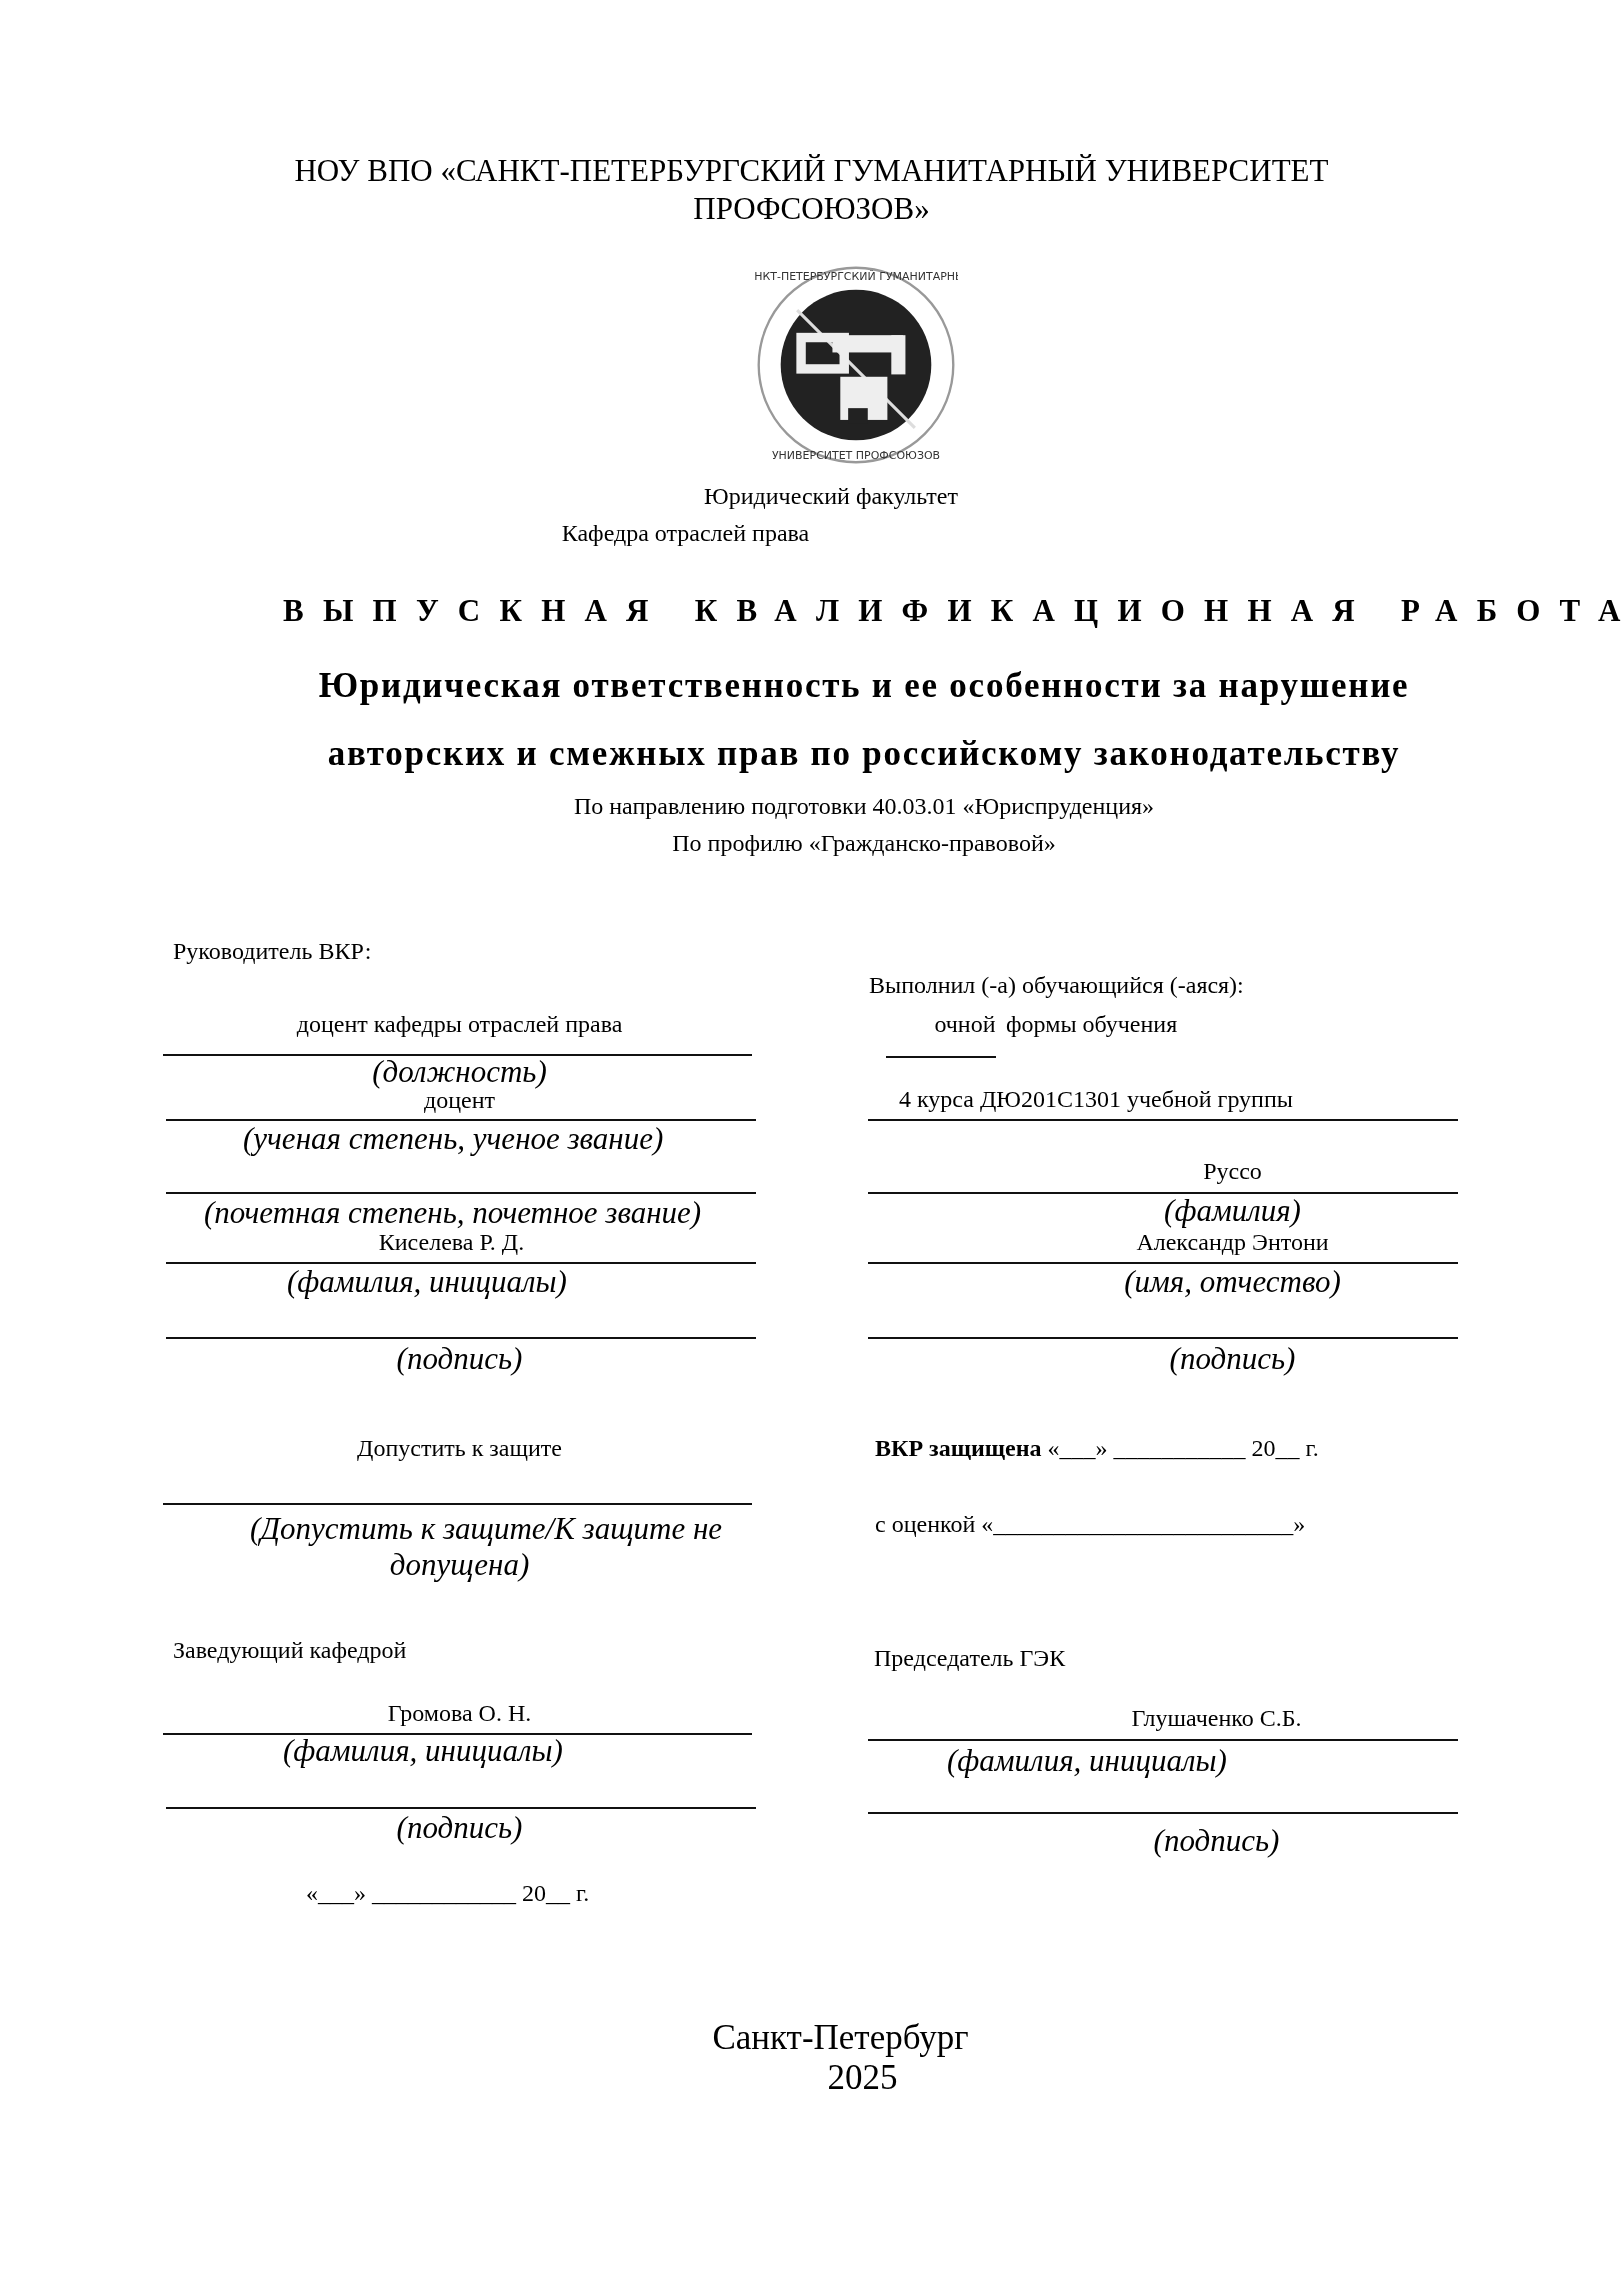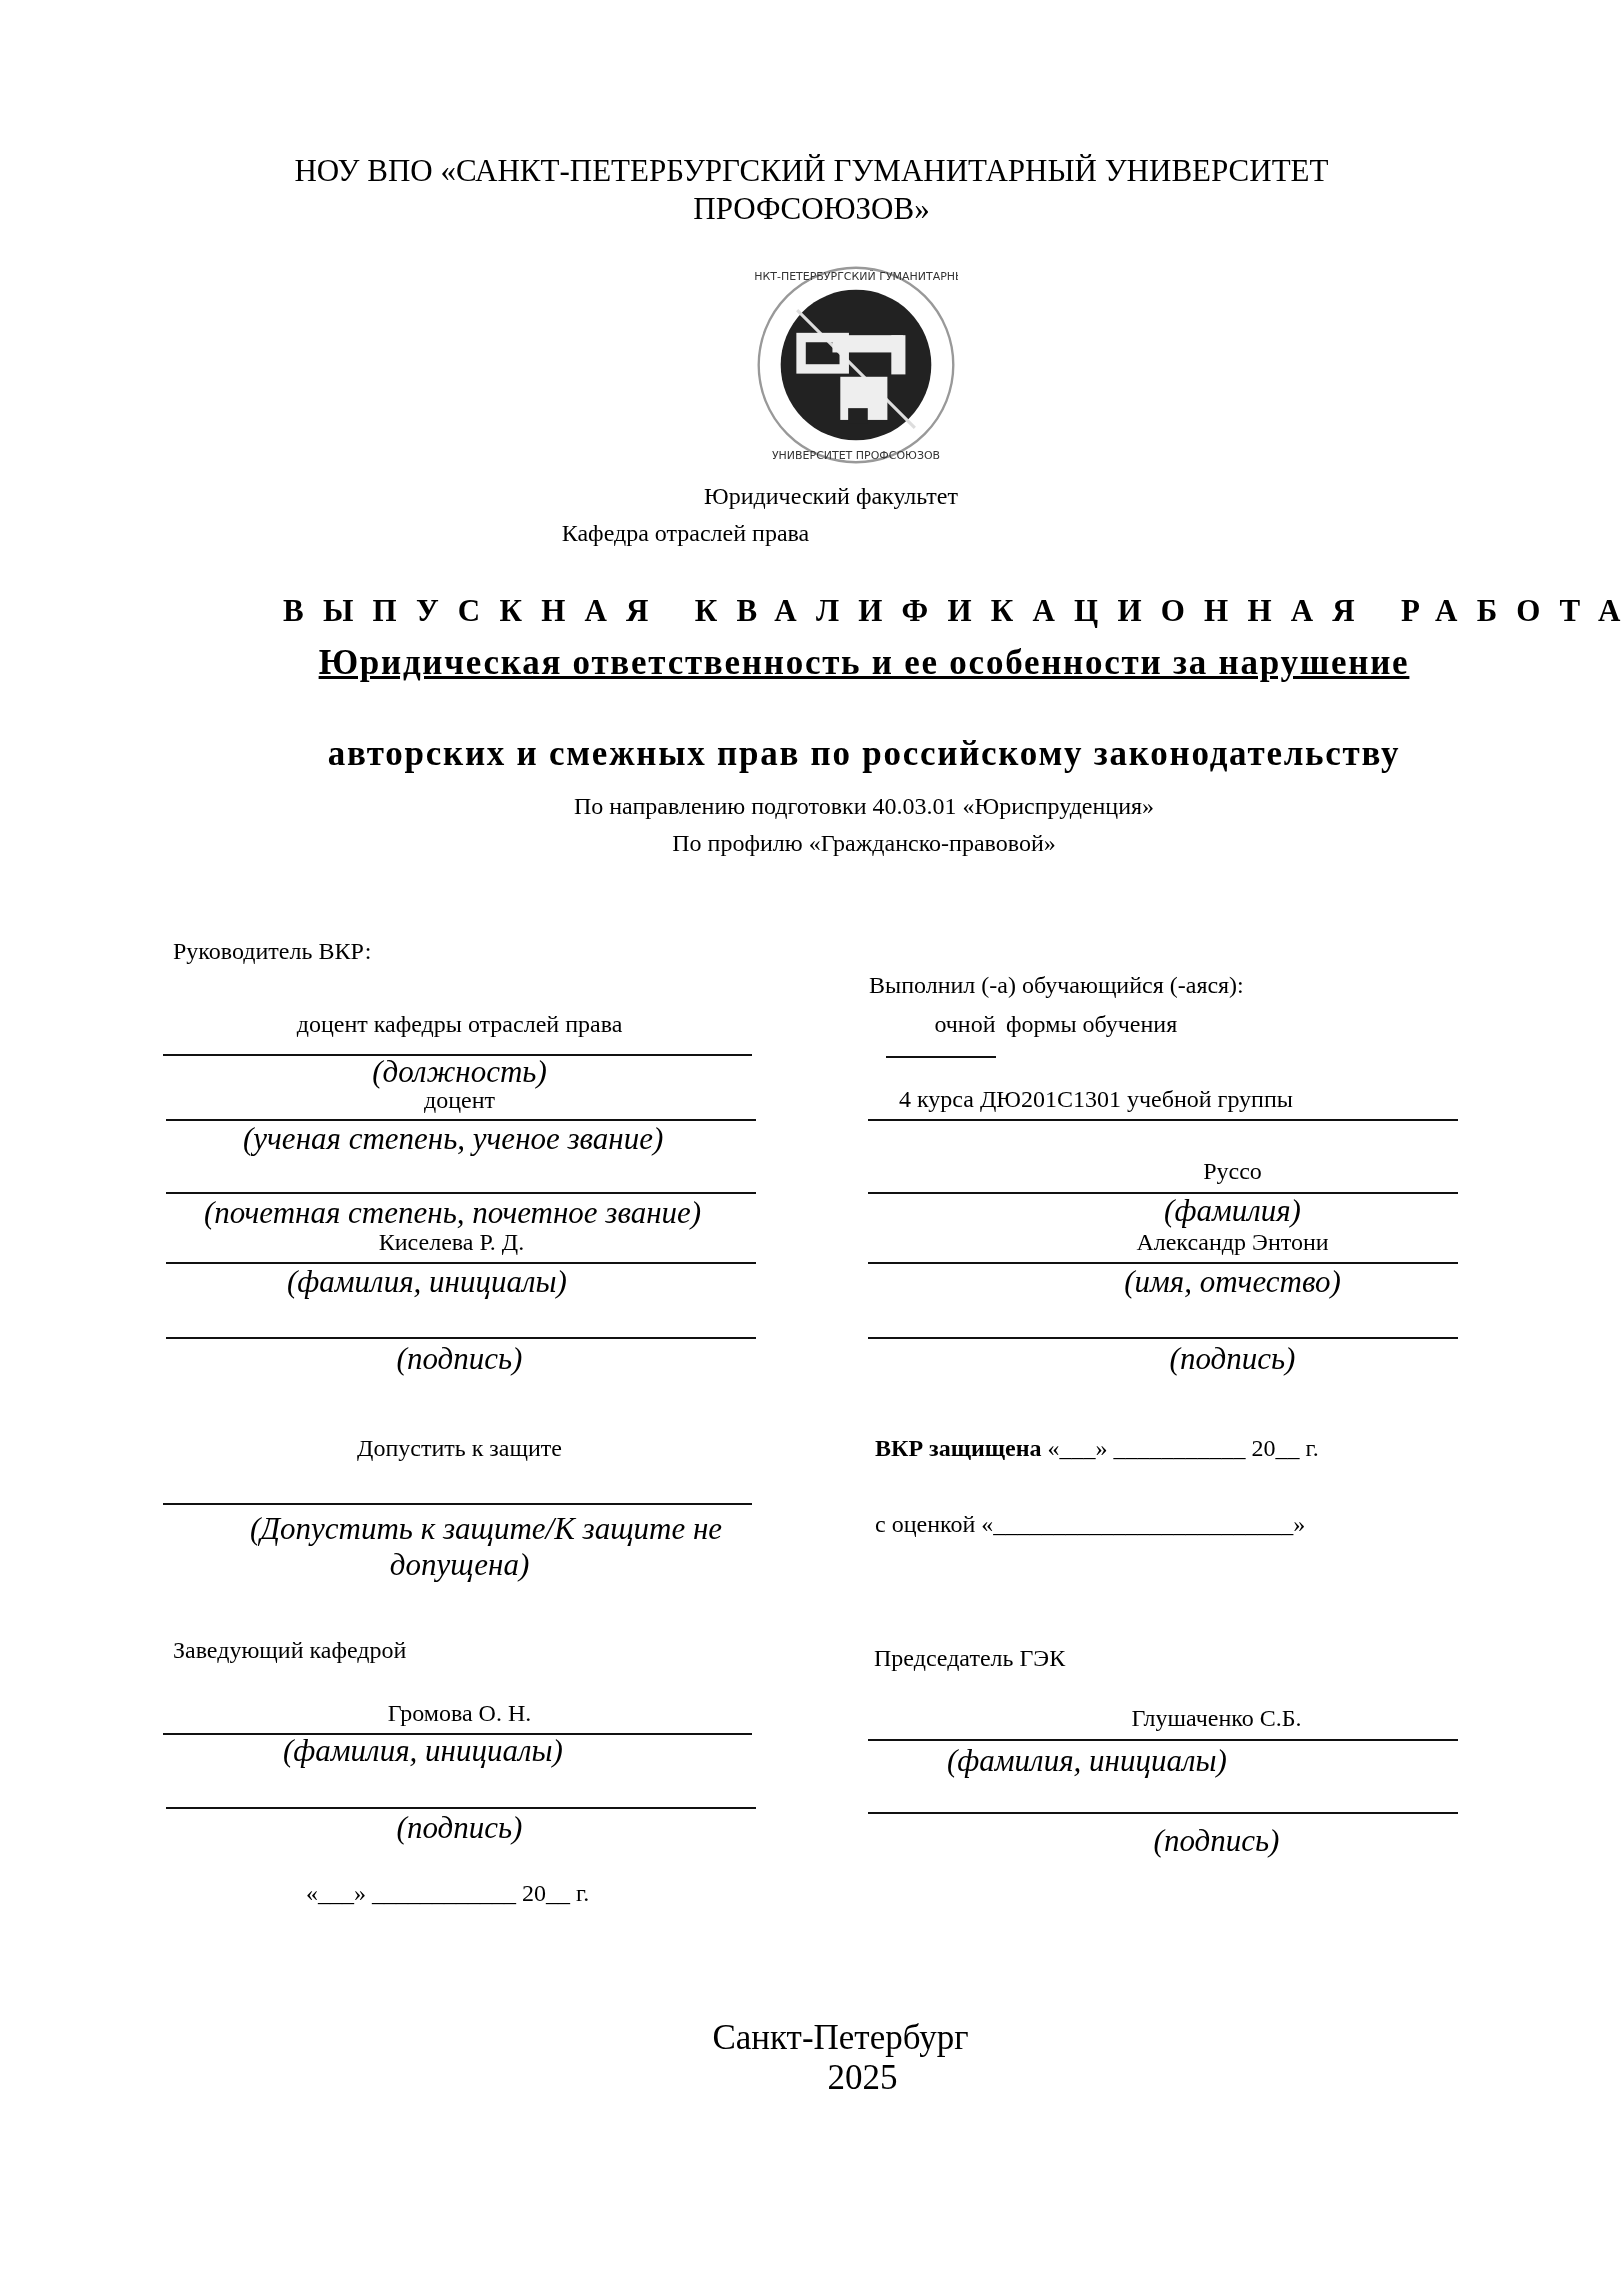--- a/index.html
+++ b/index.html
@@ -31,21 +31,21 @@
   <rect x="110" y="145" width="60" height="55" fill="#eee"></rect>
   <rect x="120" y="185" width="25" height="20" fill="#222"></rect>
   <text x="130" y="22" font-size="14" text-anchor="middle" fill="#333" font-family="DejaVu Sans, sans-serif">САНКТ-ПЕТЕРБУРГСКИЙ ГУМАНИТАРНЫЙ</text>
   <text x="130" y="250" font-size="14" text-anchor="middle" fill="#333" font-family="DejaVu Sans, sans-serif">УНИВЕРСИТЕТ ПРОФСОЮЗОВ</text>
 </svg>
 
 <div class="abs center reg" style="left:0;width:1623px;top:483px;padding-left:39px;box-sizing:border-box;">Юридический факультет</div>
 <div class="abs center reg" style="left:0;width:1332px;top:520px;padding-left:39px;box-sizing:border-box;">Кафедра отраслей права</div>
 
 <div class="abs spaced" style="left:259px;top:593px;white-space:nowrap;margin-left:24px;">ВЫПУСКНАЯ КВАЛИФИКАЦИОННАЯ РАБОТА</div>
-<div class="abs center title" style="left:236px;width:1256px;top:643px;text-decoration:underline;">Юридическая ответственность и ее особенности за нарушение</div>
+<div class="abs center title" style="left:236px;width:1256px;top:666px;">Юридическая ответственность и ее особенности за нарушение</div>
 <div class="abs center title" style="left:236px;width:1256px;top:734px;">авторских и смежных прав по российскому законодательству</div>
 <div class="abs center reg" style="left:236px;width:1256px;top:793px;">По направлению подготовки 40.03.01 «Юриспруденция»</div>
 <div class="abs center reg" style="left:236px;width:1256px;top:830px;">По профилю «Гражданско-правовой»</div>
 
 <div class="abs reg" style="left:173px;top:938px;">Руководитель ВКР:</div>
 
 <div class="abs center reg" style="left:165px;width:589px;top:1011px;">доцент кафедры отраслей права</div>
 <div class="line" style="left:163px;width:589px;top:1054px;"></div>
 <div class="abs center ital" style="left:165px;width:589px;top:1054px;">(должность)</div>
 

